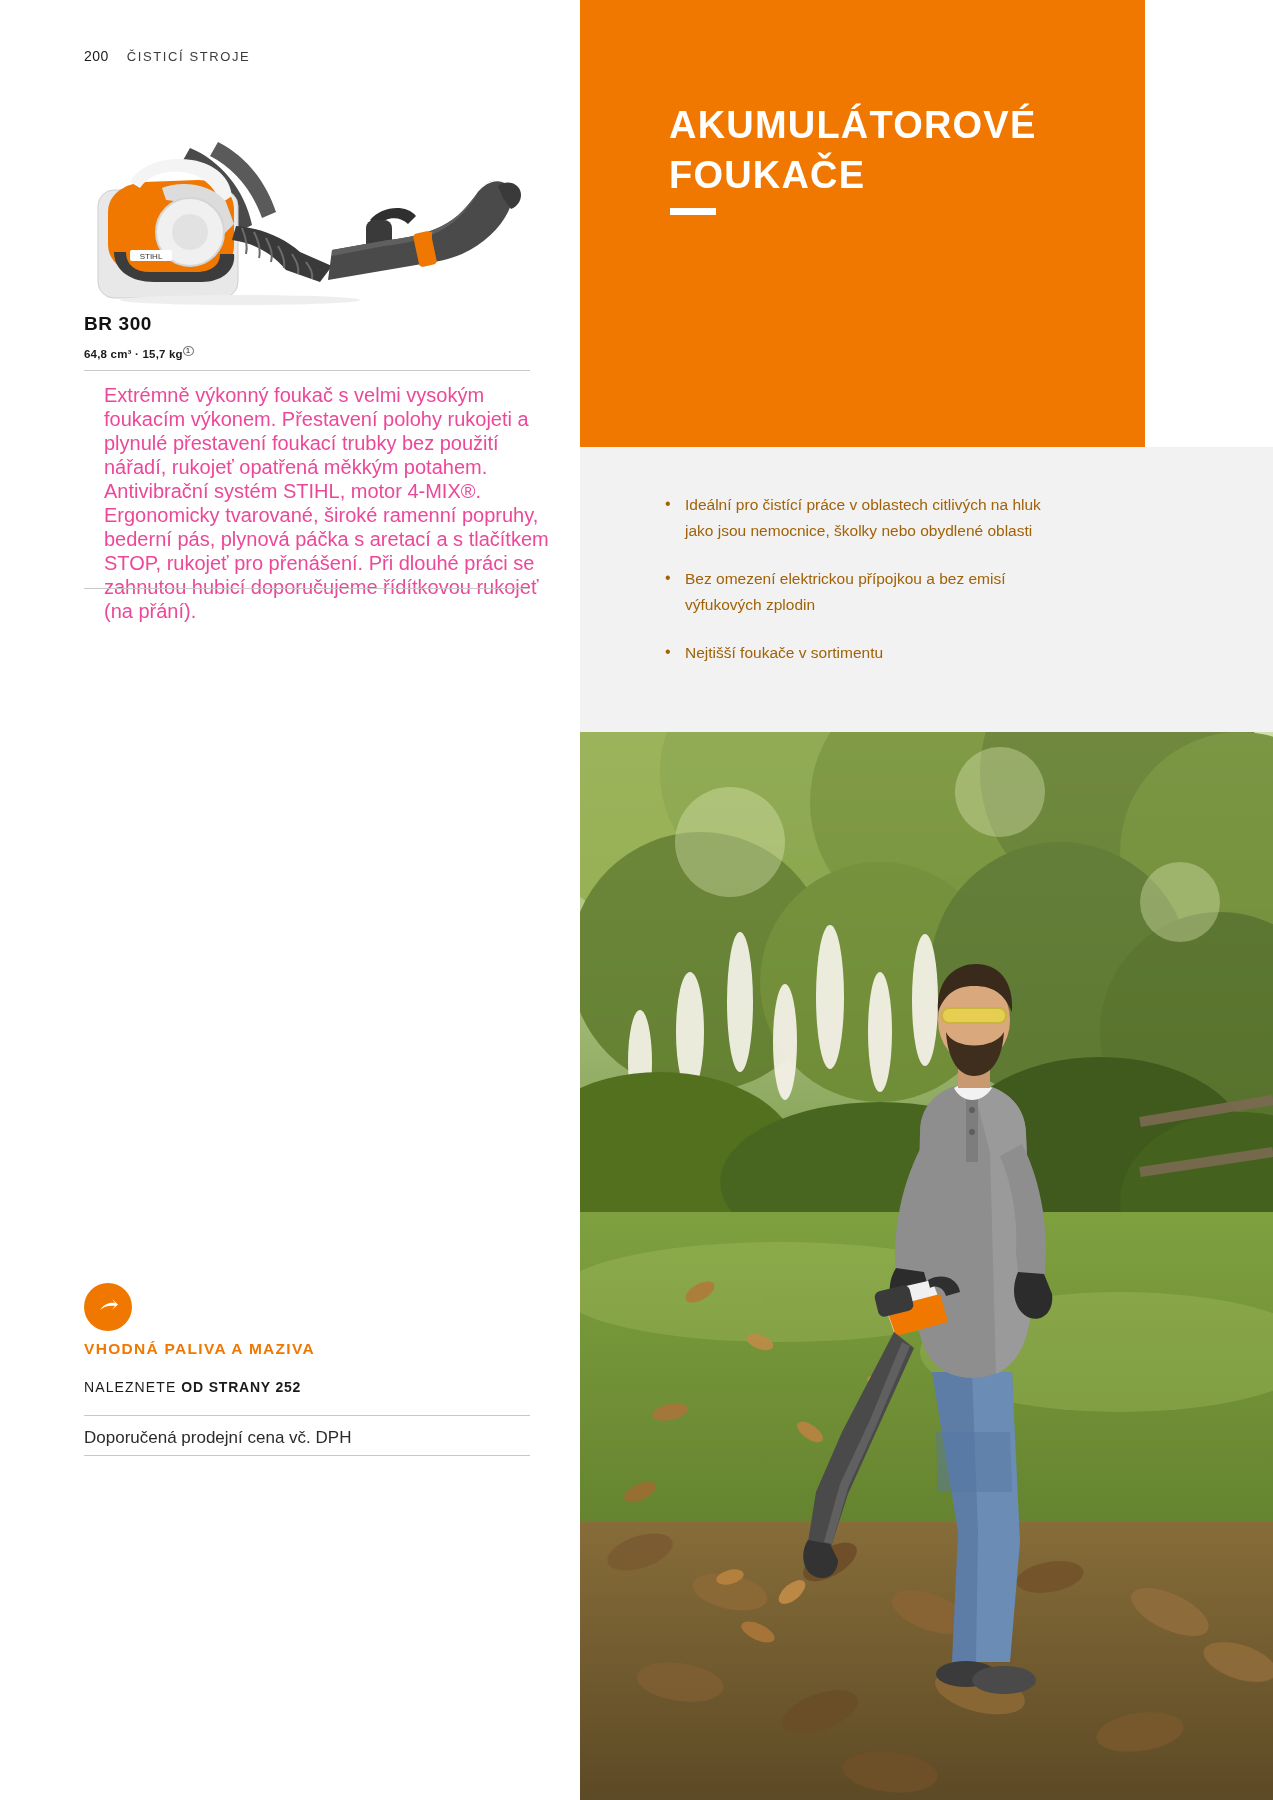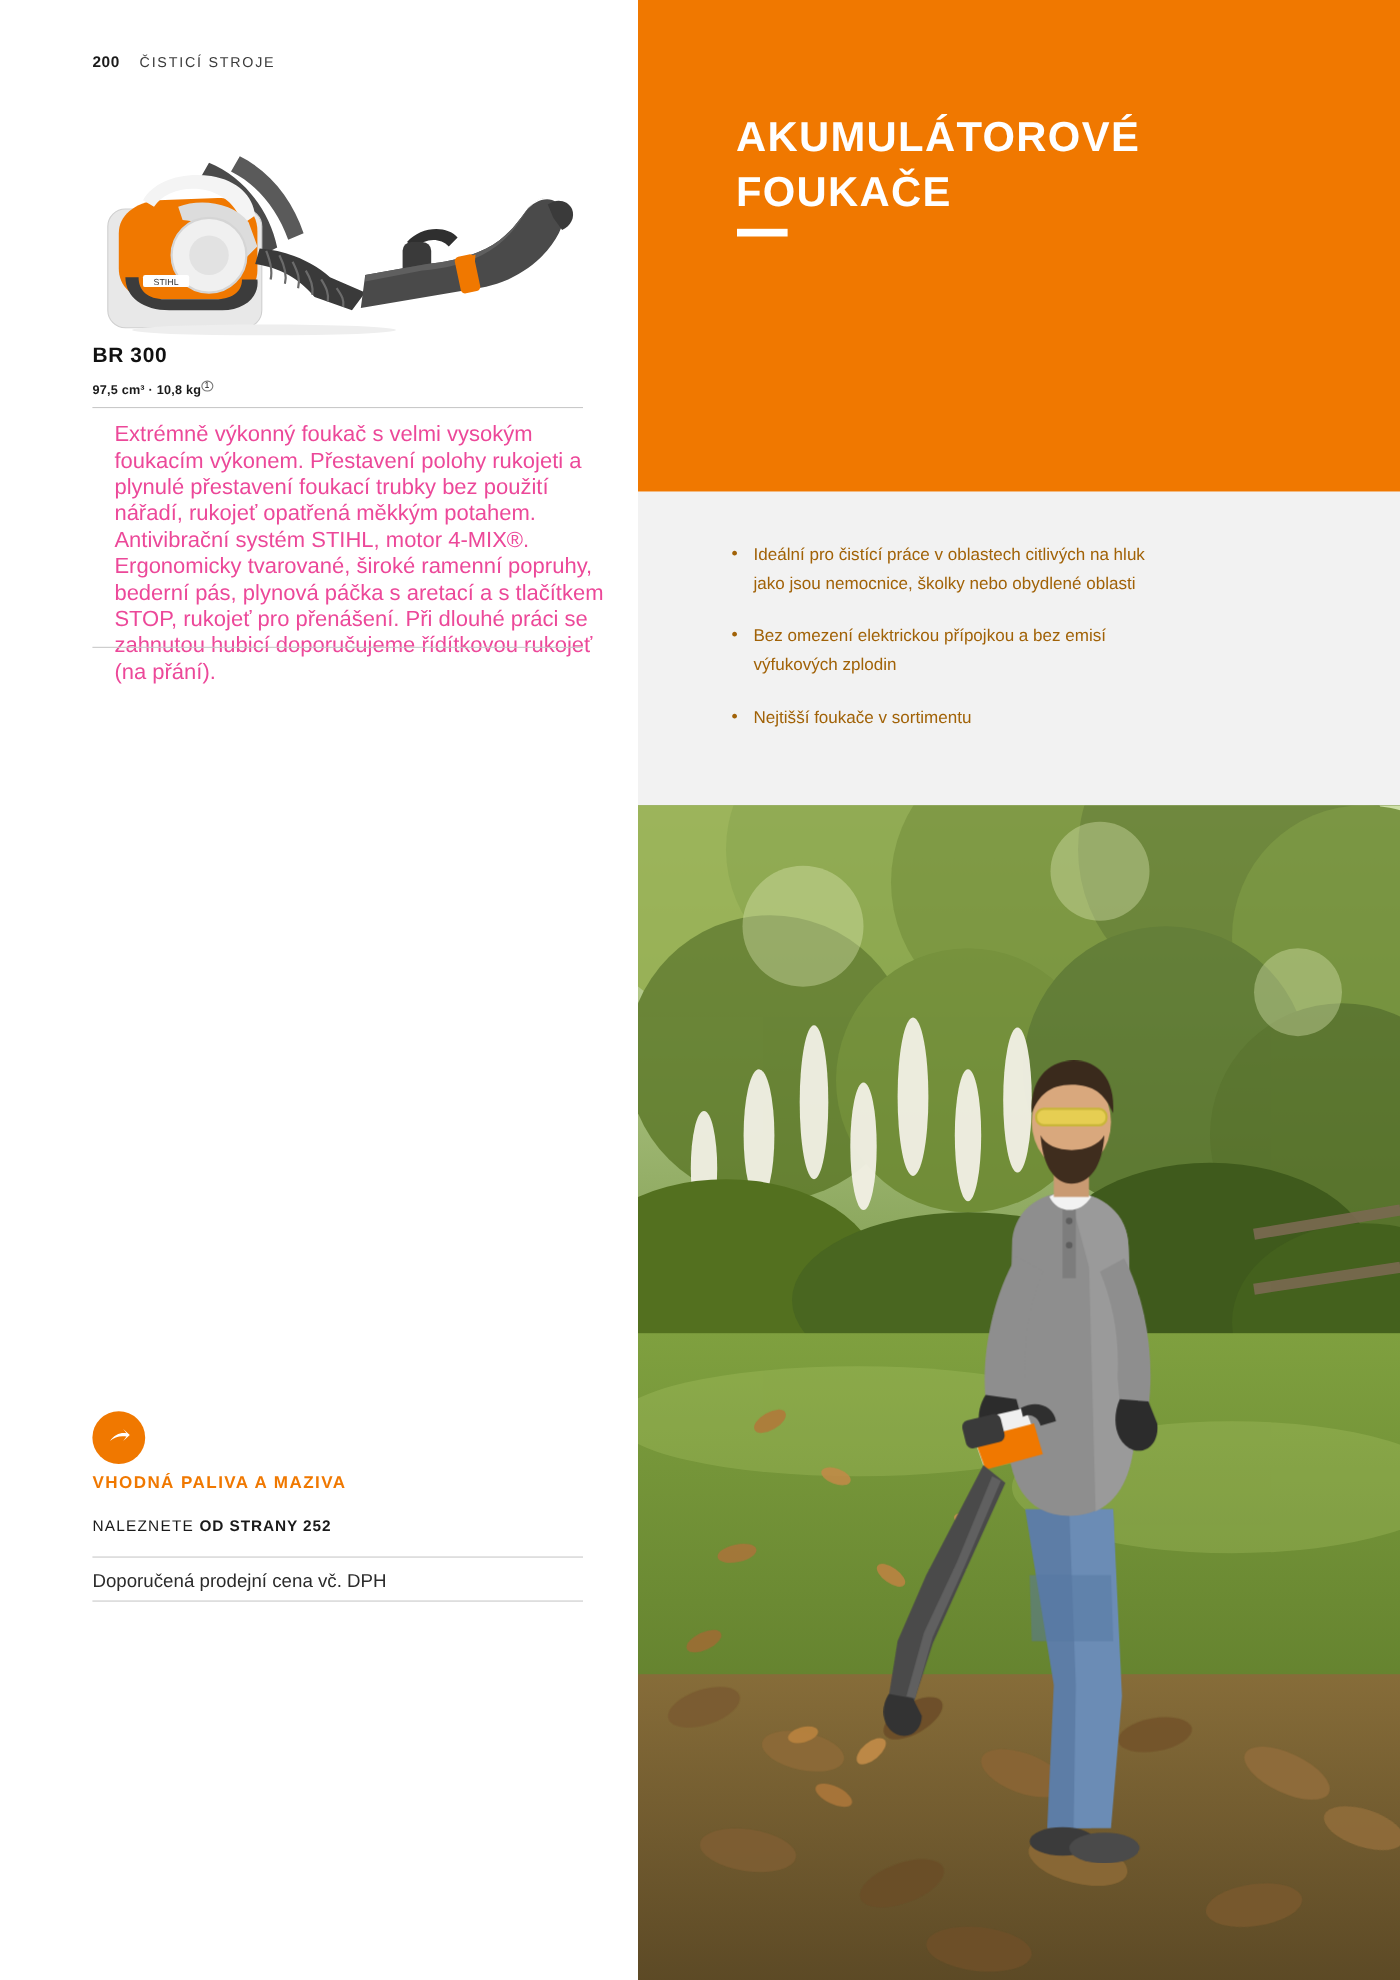--- a/index.html
+++ b/index.html
@@ -28,21 +28,21 @@
 
   .page-header {
     position: absolute;
     left: 84px;
     top: 48px;
     display: flex;
     align-items: baseline;
     gap: 18px;
   }
   .page-number {
-    font-weight: bold;
+    font-weight: normal;
     font-size: 14px;
     letter-spacing: 0.5px;
     color: #1a1a1a;
   }
   .page-section {
     font-size: 13px;
     letter-spacing: 1.6px;
     color: #3c3c3c;
   }
 
@@ -152,21 +152,21 @@
     position: absolute;
     left: 580px;
     top: 0;
     width: 693px;
     height: 1800px;
   }
   .orange-panel {
     position: absolute;
     left: 0;
     top: 0;
-    width: 693px;
+    width: 565px;
     height: 447px;
     background: #F07800;
   }
   .panel-title {
     position: absolute;
     left: 89px;
     top: 100px;
     width: 560px;
     color: #ffffff;
     font-size: 38px;
@@ -284,21 +284,21 @@
 
       <path d="M428 66 C436 60 446 62 450 70 C453 77 449 86 441 89 L433 78 Z" fill="#3a3a3a"></path>
 
       <ellipse cx="170" cy="180" rx="120" ry="5" fill="#eeeeee"></ellipse>
     </svg>
   </div>
 
   <div class="product-title">BR 300</div>
 
   <div class="product-specs">
-    <span>97,5 cm³ · 10,8 kg</span><span class="sup">1</span>
+    <span>64,8 cm³ · 15,7 kg</span><span class="sup">1</span>
   </div>
 
   <div class="rule rule-1"></div>
 
   <div class="product-desc">Extrémně výkonný foukač s velmi vysokým foukacím výkonem. Přestavení polohy rukojeti a plynulé přestavení foukací trubky bez použití nářadí, rukojeť opatřená měkkým potahem. Antivibrační systém STIHL, motor 4-MIX®. Ergonomicky tvarované, široké ramenní popruhy, bederní pás, plynová páčka s aretací a s tlačítkem STOP, rukojeť pro přenášení. Při dlouhé práci se zahnutou hubicí doporučujeme řídítkovou rukojeť (na přání).</div>
 
   <div class="rule rule-2"></div>
 
   <div class="fuel-icon">
     <svg width="24" height="24" viewBox="0 0 24 24" aria-hidden="true">

